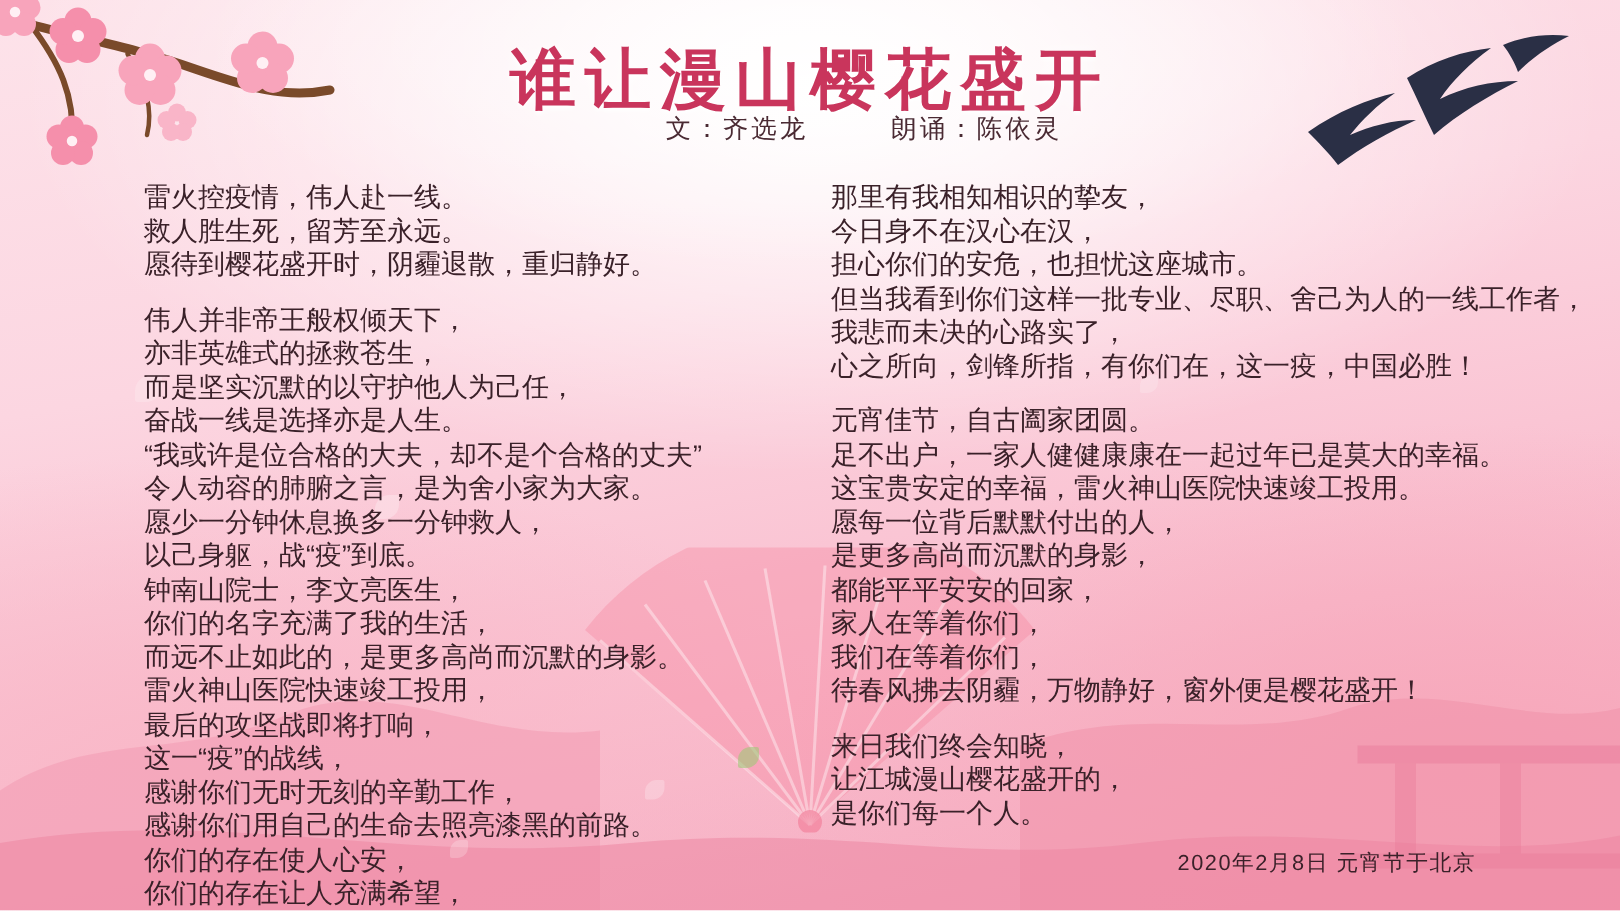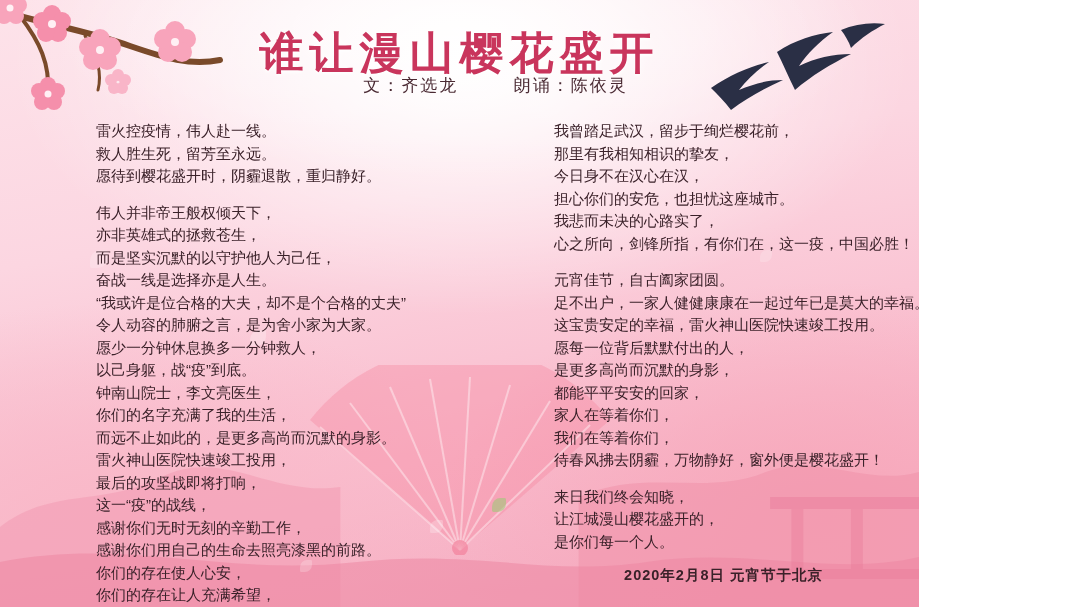--- a/index.html
+++ b/index.html
@@ -7,21 +7,21 @@
     padding: 0;
   }
   body {
     width: 1080px;
     height: 607px;
     overflow: hidden;
     font-family: "Liberation Sans", sans-serif;
   }
   #poster {
     position: relative;
-    width: 919px;
+    width: 1080px;
     height: 607px;
     overflow: hidden;
     background:
       radial-gradient(ellipse 70% 60% at 50% 10%, #ffffff 0%, rgba(255,255,255,0.35) 45%, rgba(255,255,255,0) 70%),
       radial-gradient(ellipse 60% 50% at 12% 85%, #f9b8c8 0%, rgba(249,184,200,0) 70%),
       radial-gradient(ellipse 60% 55% at 90% 85%, #f7a7ba 0%, rgba(247,167,186,0) 70%),
       linear-gradient(170deg, #fde3ea 0%, #fcd6e1 35%, #f9bccd 70%, #f4a7bd 100%);
   }
   
   .mountain {
@@ -118,33 +118,32 @@
     padding: 0 96px;
     box-sizing: border-box;
   }
   .col {
     width: 430px;
   }
   .stanza {
     margin-bottom: 14px;
   }
   .line {
-    font-size: 15px;
+    font-size: 18px;
     line-height: 22.5px;
     color: #3a2129;
     white-space: nowrap;
   }
   .footer {
     position: absolute;
     right: 96px;
     bottom: 22px;
     font-size: 14.5px;
     color: #3a2129;
     letter-spacing: 1px;
-    font-weight: bold;
   }
 </style>
 </head>
 <body>
 
 <div id="poster">
 
   <div class="glow-top"></div>
 
   <svg class="mountain" viewBox="0 0 1080 230" preserveAspectRatio="none">
@@ -277,24 +276,24 @@
         <div class="line">感谢你们无时无刻的辛勤工作，</div>
         <div class="line">感谢你们用自己的生命去照亮漆黑的前路。</div>
         <div class="line">你们的存在使人心安，</div>
         <div class="line">你们的存在让人充满希望，</div>
 
       </div>
     </div>
 
     <div class="col">
       <div class="stanza">
-        <div class="line">我曾踏足武汉，留步于绚烂樱花前，</div>
         <div class="line">那里有我相知相识的挚友，</div>
         <div class="line">今日身不在汉心在汉，</div>
         <div class="line">担心你们的安危，也担忧这座城市。</div>
+        <div class="line">但当我看到你们这样一批专业、尽职、舍己为人的一线工作者，</div>
         <div class="line">我悲而未决的心路实了，</div>
         <div class="line">心之所向，剑锋所指，有你们在，这一疫，中国必胜！</div>
       </div>
       <div class="stanza">
         <div class="line">元宵佳节，自古阖家团圆。</div>
         <div class="line">足不出户，一家人健健康康在一起过年已是莫大的幸福。</div>
         <div class="line">这宝贵安定的幸福，雷火神山医院快速竣工投用。</div>
         <div class="line">愿每一位背后默默付出的人，</div>
         <div class="line">是更多高尚而沉默的身影，</div>
         <div class="line">都能平平安安的回家，</div>

